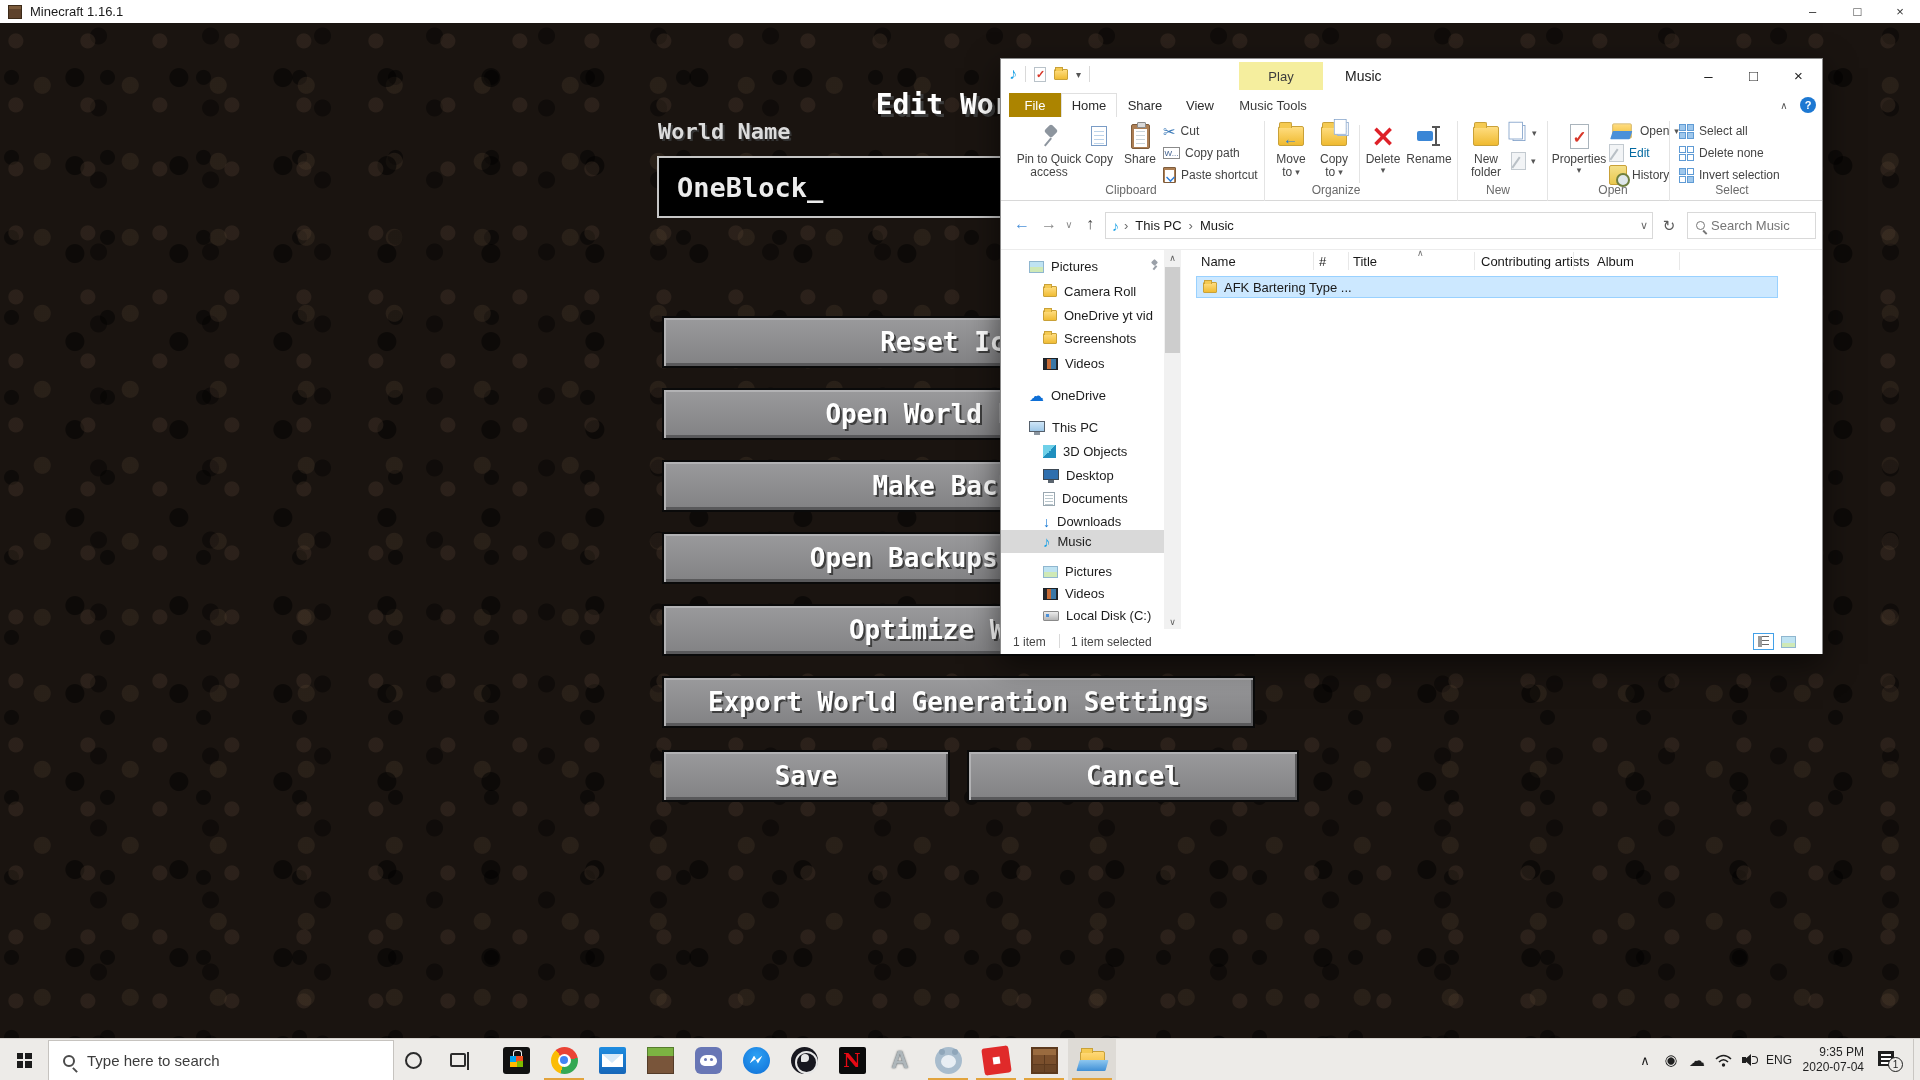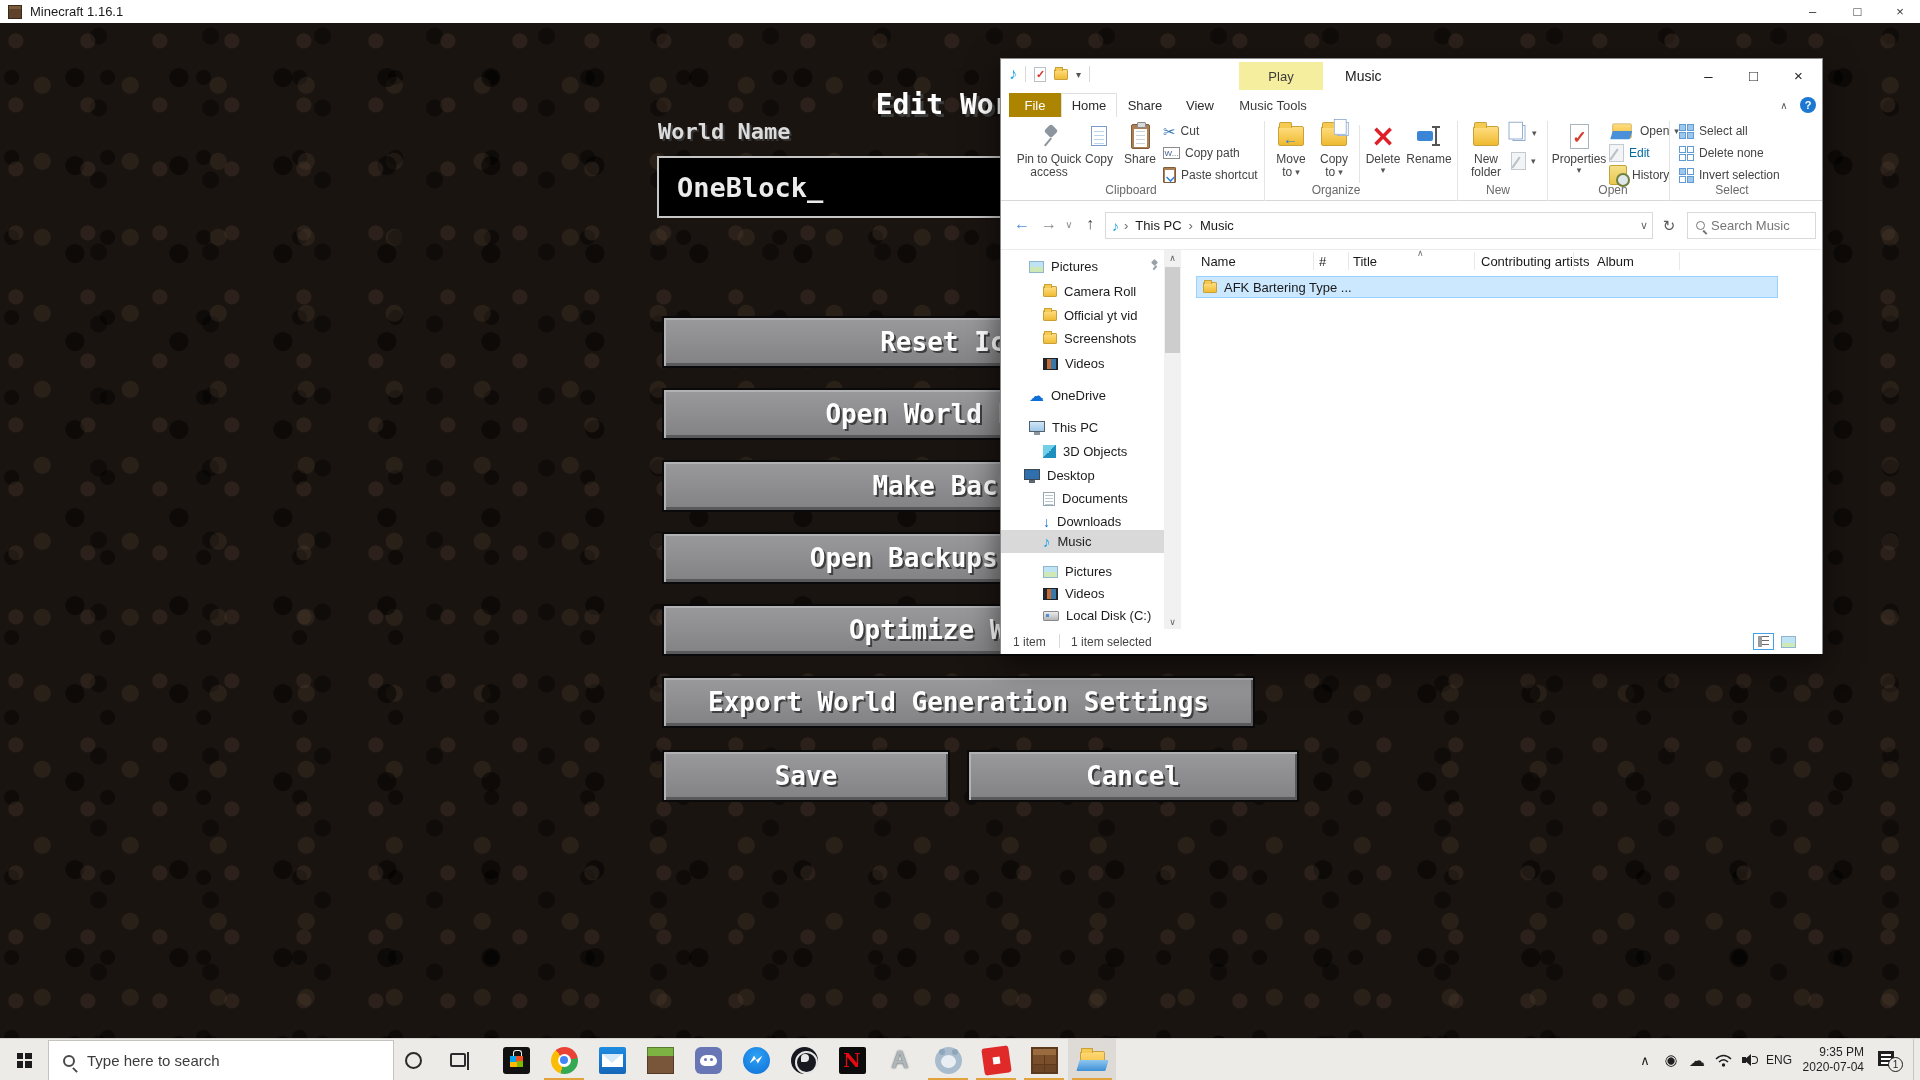--- a/index.html
+++ b/index.html
@@ -449,21 +449,21 @@
           <span class="i-pic"></span>
           <span>Pictures</span>
           <span class="pin-mini"></span>
         </div>
       <div class="nav-item" style="top:30px;padding-left:42px">
           <span class="mini-folder"></span>
           <span>Camera Roll</span>
         </div>
       <div class="nav-item" style="top:54px;padding-left:42px">
           <span class="mini-folder"></span>
-          <span>Official yt vid</span>
+          <span>OneDrive yt vid</span>
         </div>
       <div class="nav-item" style="top:77px;padding-left:42px">
           <span class="mini-folder"></span>
           <span>Screenshots</span>
         </div>
       <div class="nav-item" style="top:102px;padding-left:42px">
           <span class="i-video"></span>
           <span>Videos</span>
         </div>
       <div class="nav-item" style="top:134px;padding-left:28px">
@@ -471,21 +471,21 @@
           <span>OneDrive</span>
         </div>
       <div class="nav-item" style="top:166px;padding-left:28px">
           <span class="i-pc"></span>
           <span>This PC</span>
         </div>
       <div class="nav-item" style="top:190px;padding-left:42px">
           <span class="i-cube"></span>
           <span>3D Objects</span>
         </div>
-      <div class="nav-item" style="top:214px;padding-left:23px">
+      <div class="nav-item" style="top:214px;padding-left:42px">
           <span class="i-desk"></span>
           <span>Desktop</span>
         </div>
       <div class="nav-item" style="top:237px;padding-left:42px">
           <span class="i-doc"></span>
           <span>Documents</span>
         </div>
       <div class="nav-item" style="top:260px;padding-left:42px">
           <span class="i-down">↓</span>
           <span>Downloads</span>

